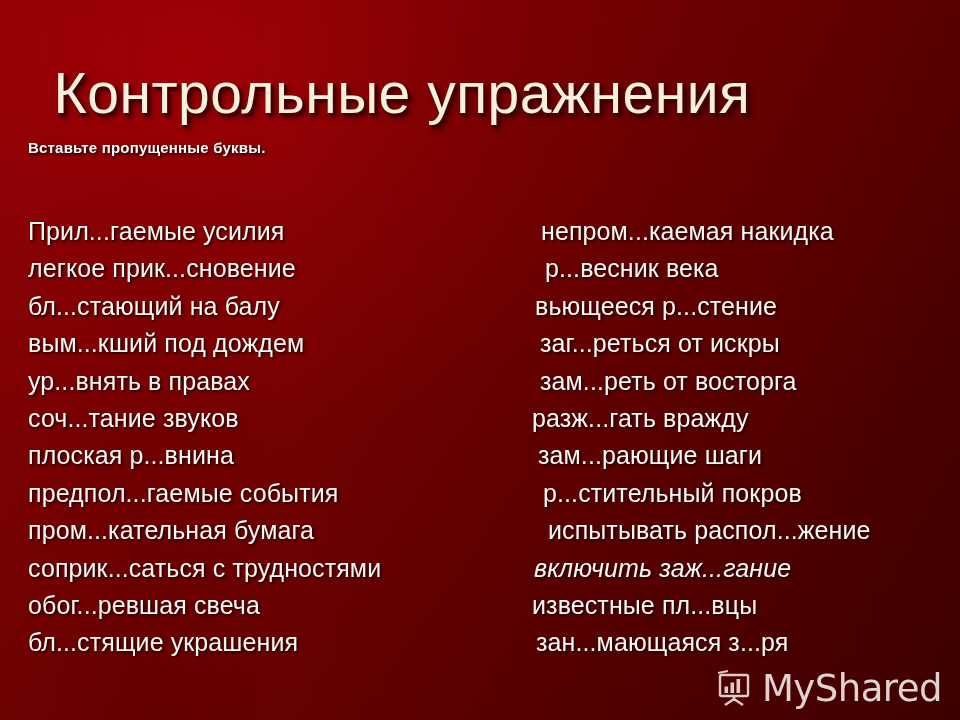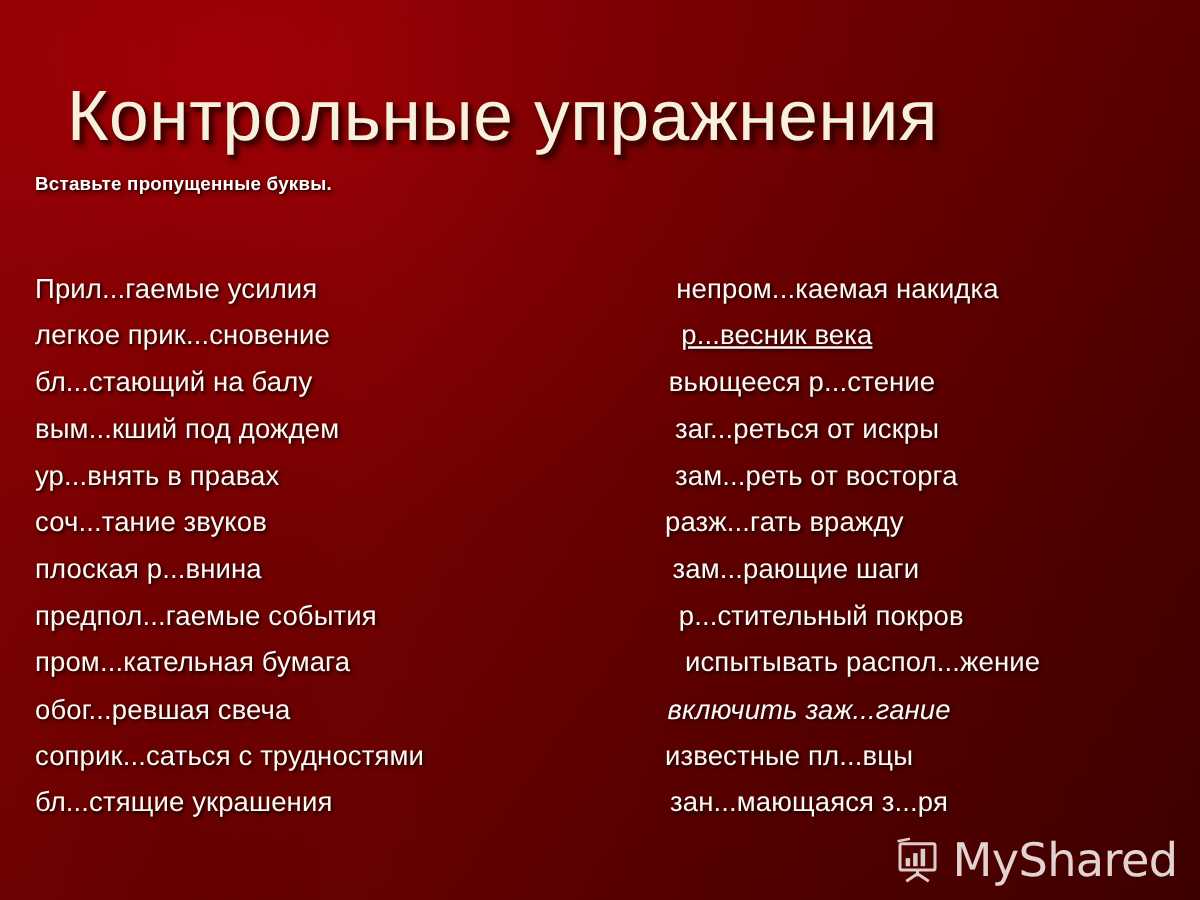--- a/index.html
+++ b/index.html
@@ -76,31 +76,31 @@
   }
   .col {
     position: absolute;
     top: 0;
   }
   .col-left  { left: 28px;  width: 470px; }
   .col-right { left: 520px; width: 430px; }
 
   .line {
     height: 37.4px;
-    font-size: 22px;
+    font-size: 25px;
     line-height: 30px;
     color: #fdf9f4;
     white-space: nowrap;
     letter-spacing: 0.1px;
     text-shadow: 1px 1px 2px rgba(35,0,0,0.9), 2px 2px 3px rgba(20,0,0,0.45);
   }
   .col-right .line { padding-left: 0; }
   
   .col-right .line.i1  { padding-left: 21px; }
-  .col-right .line.i2  { padding-left: 25px; text-decoration: underline; }
+  .col-right .line.i2  { padding-left: 25px; }
   .col-right .line.i3  { padding-left: 15px; }
   .col-right .line.i4  { padding-left: 20px; }
   .col-right .line.i5  { padding-left: 20px; }
   .col-right .line.i6  { padding-left: 12px; }
   .col-right .line.i7  { padding-left: 18px; }
   .col-right .line.i8  { padding-left: 23px; }
   .col-right .line.i9  { padding-left: 28px; }
   .col-right .line.i10 { padding-left: 14px; font-style: italic; }
   .col-right .line.i11 { padding-left: 12px; }
   .col-right .line.i12 { padding-left: 16px; }
@@ -139,22 +139,22 @@
     <div class="col col-left">
       <div class="line">Прил...гаемые усилия</div>
       <div class="line">легкое прик...сновение</div>
       <div class="line">бл...стающий на балу</div>
       <div class="line">вым...кший под дождем</div>
       <div class="line">ур...внять в правах</div>
       <div class="line">соч...тание звуков</div>
       <div class="line">плоская р...внина</div>
       <div class="line">предпол...гаемые события</div>
       <div class="line">пром...кательная бумага</div>
+      <div class="line">соприк...саться с трудностями</div>
       <div class="line">обог...ревшая свеча</div>
-      <div class="line">соприк...саться с трудностями</div>
       <div class="line">бл...стящие украшения</div>
     </div>
 
     <div class="col col-right">
       <div class="line i1">непром...каемая накидка</div>
       <div class="line i2">р...весник века</div>
       <div class="line i3">вьющееся р...стение</div>
       <div class="line i4">заг...реться от искры</div>
       <div class="line i5">зам...реть от восторга</div>
       <div class="line i6">разж...гать вражду</div>

